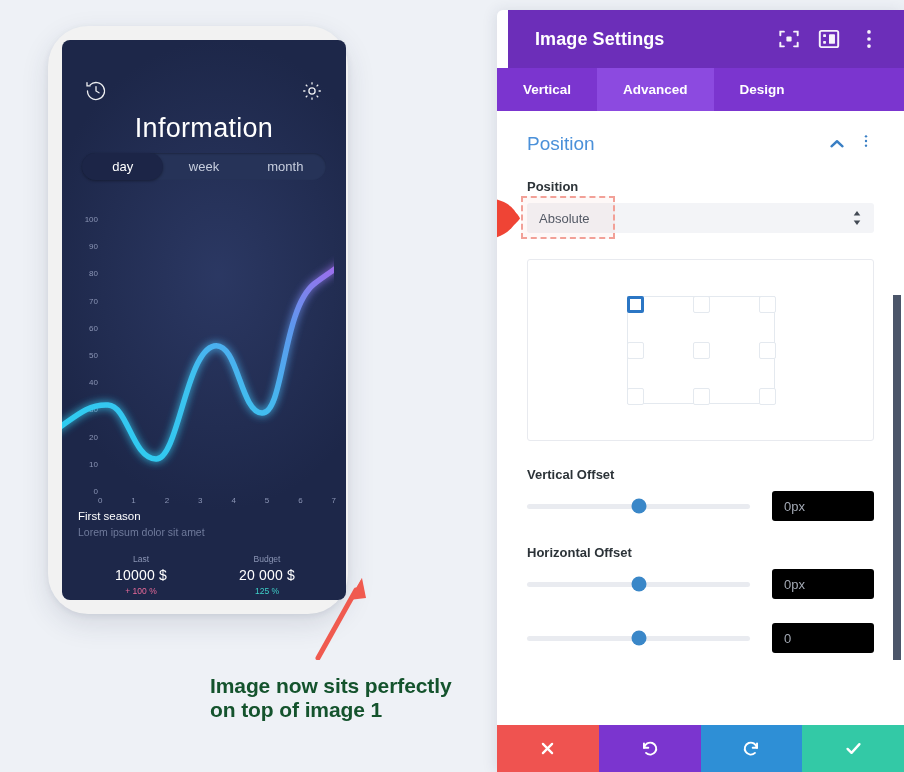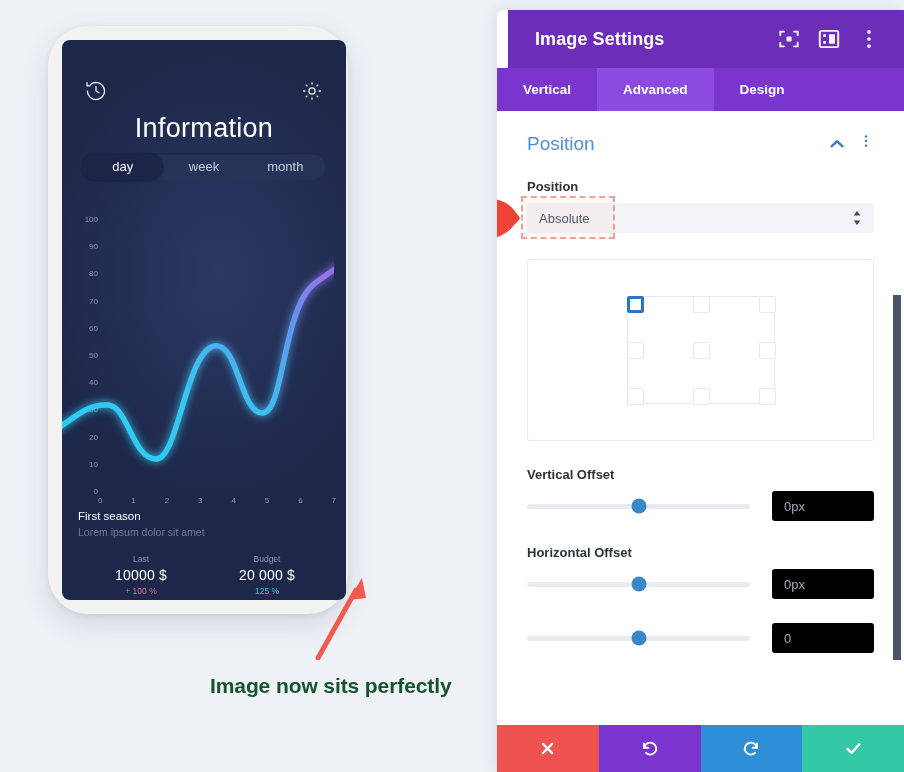--- a/index.html
+++ b/index.html
@@ -429,20 +429,21 @@
   </div>
 
   <svg id="annot-arrow" viewBox="0 0 80 90">
     <path d="M18 88 L56 20" stroke="#f05a4f" stroke-width="5" stroke-linecap="round" fill="none"></path>
     <path d="M62 8 L49 30 L66 28 Z" fill="#f05a4f"></path>
     <path d="M62 8 L52 26 L59 25 Z" fill="#f05a4f"></path>
   </svg>
 
   <div id="annot-caption">
     <div>Image now sits perfectly</div>
+    <div>on top of image 1</div>
   </div>
 
 </div>
 
 <div id="settings-panel">
 
   <div class="panel-header">
     <div class="panel-title">Image Settings</div>
 
     <span class="hdr-icon">

